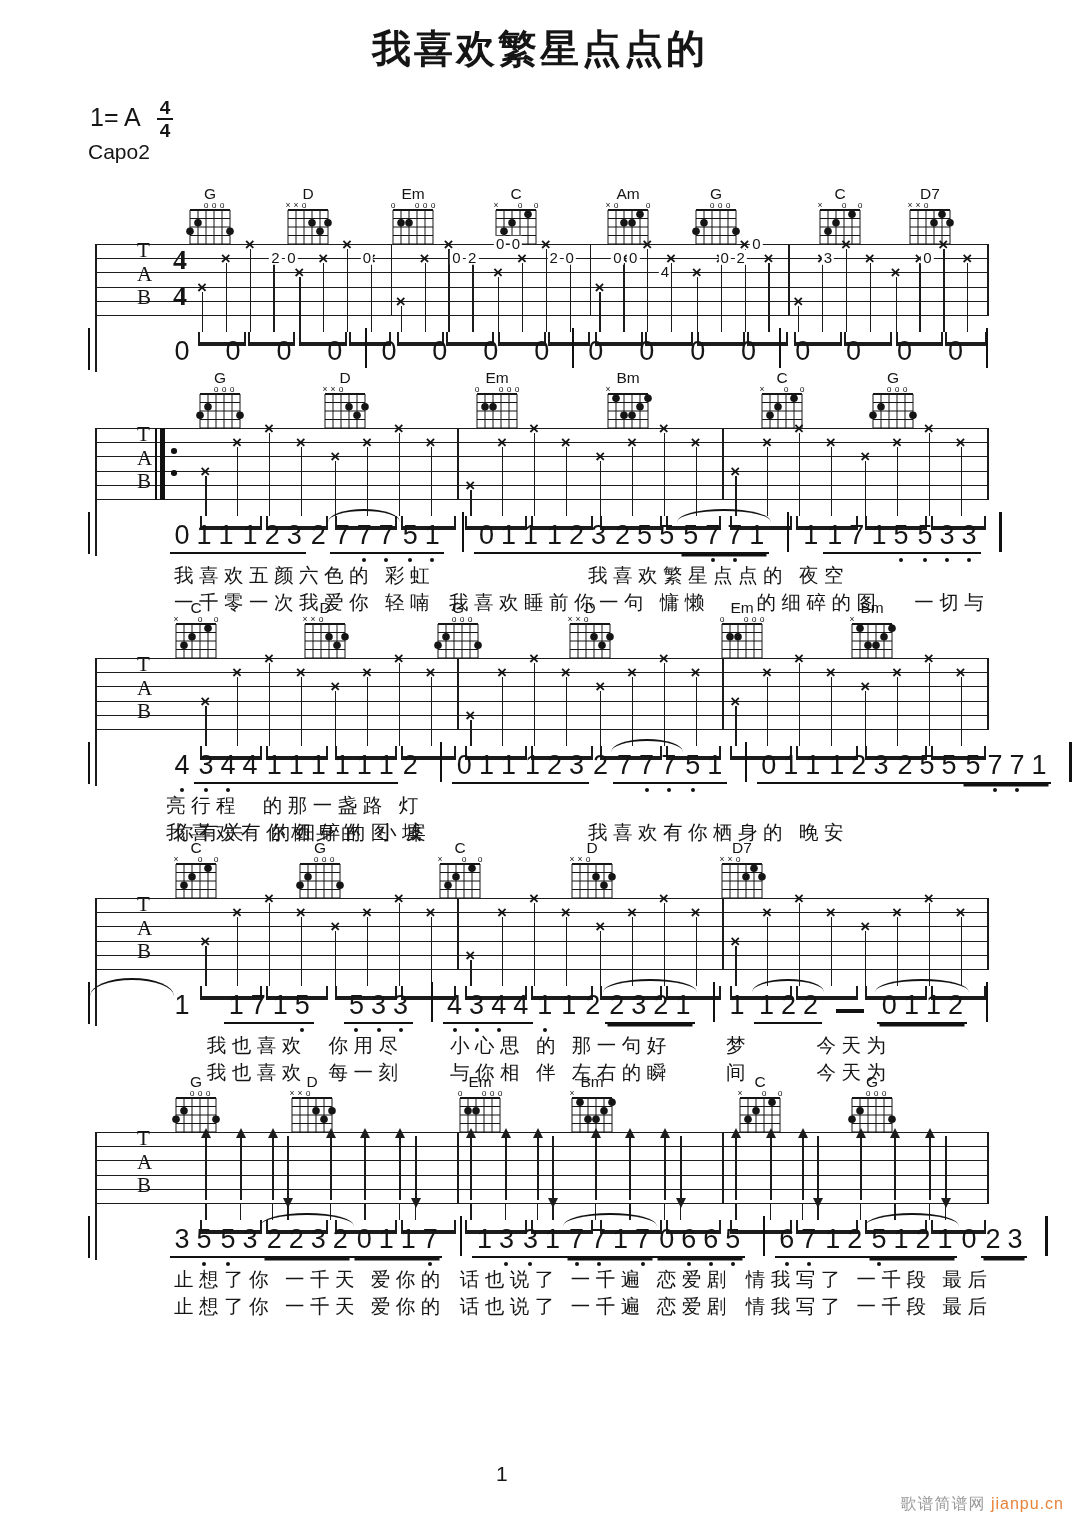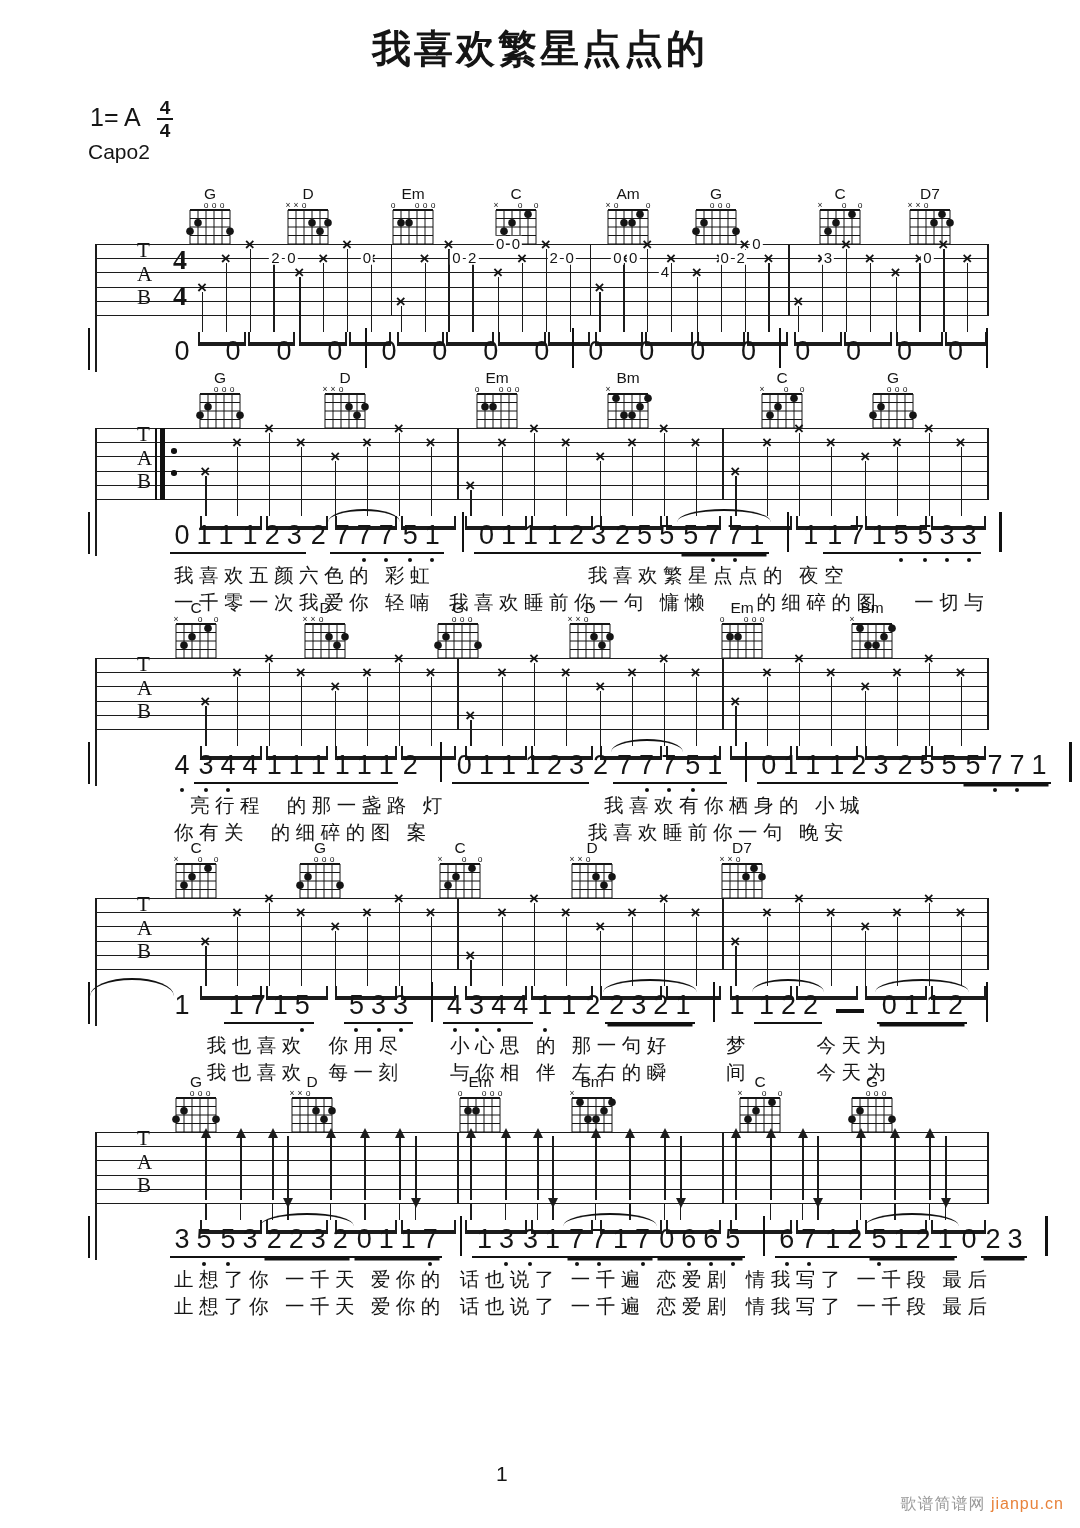--- a/index.html
+++ b/index.html
@@ -924,27 +924,27 @@
         </div>
         <div class="tok u2">
           <div class="ch">5</div>
           <div class="ch dt">7</div>
           <div class="ch dt">7</div>
           <div class="ch">1</div>
         </div>
       </div>
       <div class="mbar end"></div>
     </div>
-    <div class="lyr" style="left: 176px; top: 792px; width: 828px;">
+    <div class="lyr" style="left: 152px; top: 792px; width: 828px; flex-direction: column;">
       <div class="lm">亮行程  的那一盏路 灯</div>
       <div class="lm">我喜欢有你栖身的 小城</div>
     </div>
     <div class="lyr" style="left: 160px; top: 819px; width: 828px;">
       <div class="lm">你有关  的细碎的图 案</div>
-      <div class="lm">我喜欢睡前你一句 晚安</div>
+      <div class="lm">我喜欢有你栖身的 晚安</div>
     </div>
     <div class="chord" style="left: 164px; top: 840px;"><div class="cname">C</div><svg width="64" height="46">
         <line x1="12" y1="10" x2="12" y2="44" stroke="#151515" stroke-width="1"></line>
         <line x1="20" y1="10" x2="20" y2="44" stroke="#151515" stroke-width="1"></line>
         <line x1="28" y1="10" x2="28" y2="44" stroke="#151515" stroke-width="1"></line>
         <line x1="36" y1="10" x2="36" y2="44" stroke="#151515" stroke-width="1"></line>
         <line x1="44" y1="10" x2="44" y2="44" stroke="#151515" stroke-width="1"></line>
         <line x1="52" y1="10" x2="52" y2="44" stroke="#151515" stroke-width="1"></line>
         <line x1="12" y1="10" x2="52" y2="10" stroke="#151515" stroke-width="2.2"></line>
         <line x1="12" y1="18.5" x2="52" y2="18.5" stroke="#151515" stroke-width="1"></line>

